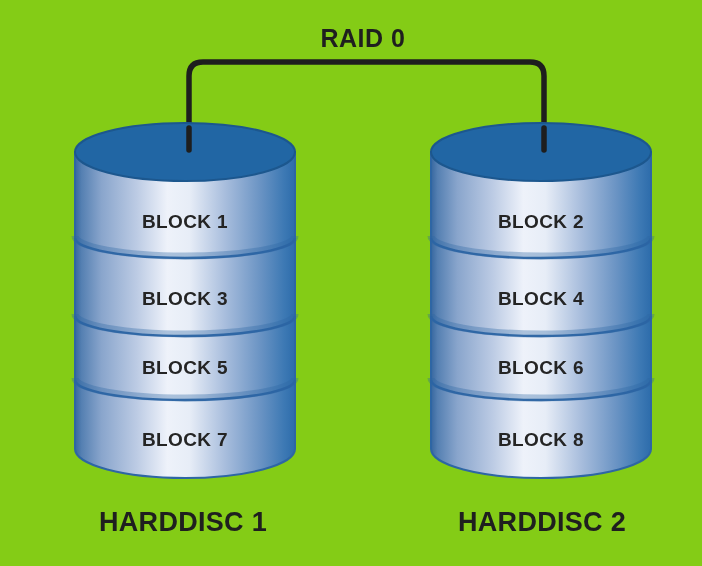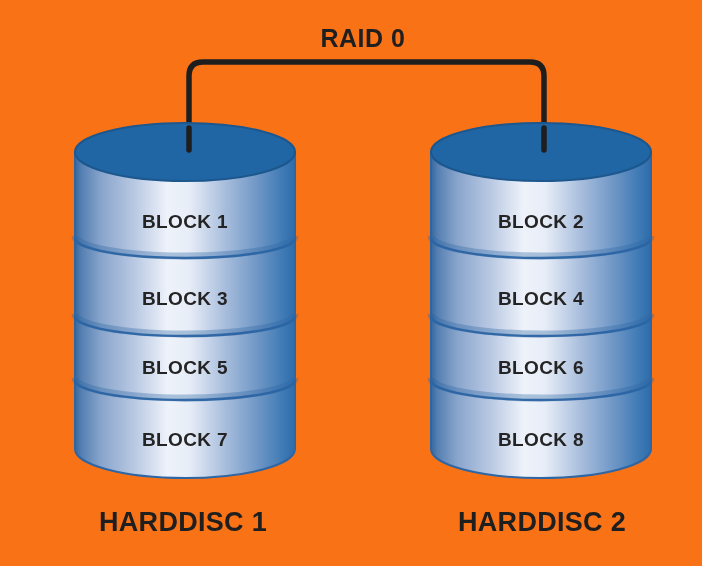--- a/index.html
+++ b/index.html
@@ -4,21 +4,21 @@
 <style>
   html, body {
     margin: 0;
     padding: 0;
     background: #ffffff;
   }
   .stage {
     position: relative;
     width: 702px;
     height: 566px;
-    background: #f97316;
+    background: #84cc16;
     overflow: hidden;
     font-family: "Liberation Sans", sans-serif;
   }
   svg { display: block; }
   .title-text {
     font-family: "Liberation Sans", sans-serif;
     font-weight: 700;
     font-size: 25px;
     fill: #1f1f1f;
     letter-spacing: 0.5px;

